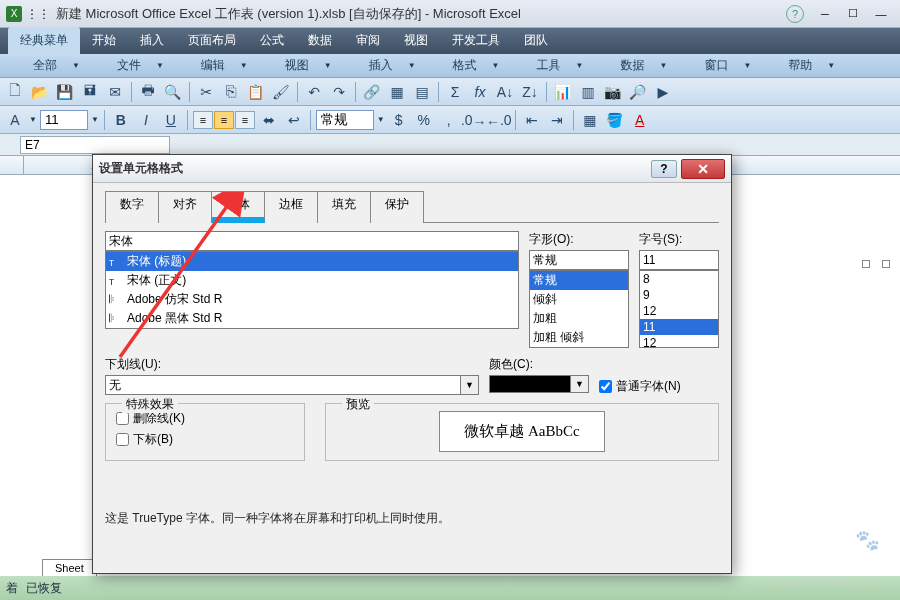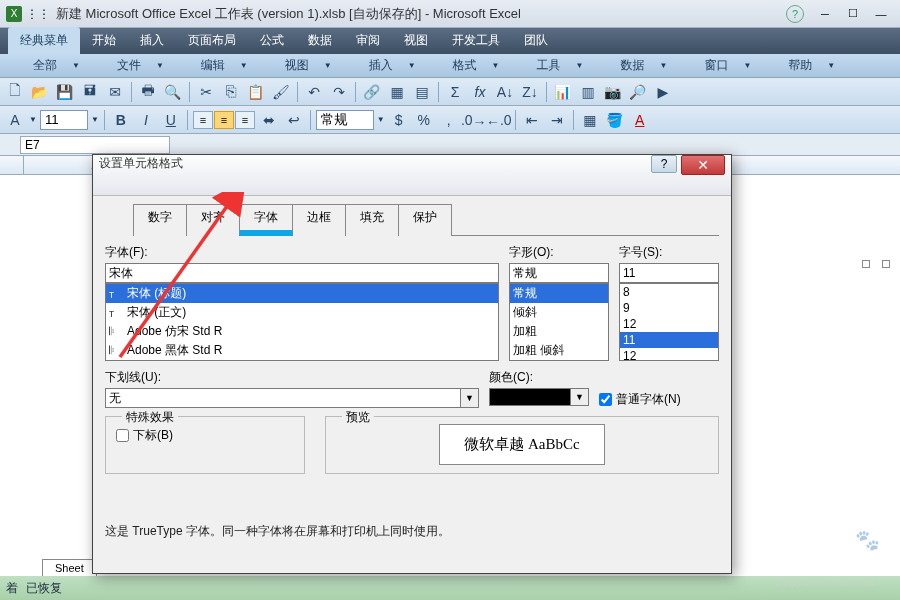--- a/index.html
+++ b/index.html
@@ -45,37 +45,37 @@
     .col-headers { display:flex; background:linear-gradient(#f4f8fc,#dce8f4); border-bottom:1px solid #9ab;}
     .corner { width:24px; border-right:1px solid #9ab;}
     .col-h { width:144px; text-align:center; border-right:1px solid #c4d4e4; font-size:12px; color:#1a3a5a; padding:2px 0;}
     
     
     .status-bar { position:absolute; bottom:0; left:0; right:0; height:24px; background:linear-gradient(#bfe0c2,#a8d0aa); display:flex; align-items:center; padding:0 6px; font-size:12px; color:#234; gap:8px;}
     .sheet-tab { background:#fff; border:1px solid #888; padding:2px 12px; border-bottom:none; font-size:11px; position:absolute; bottom:24px; left:42px;}
     
     
     .dialog { position:absolute; top:154px; left:92px; width:640px; height:420px; background:#f0f0f0; border:1px solid #444; box-shadow: 3px 3px 14px rgba(0,0,0,.4); }
-    .dlg-title { height:41px; background:linear-gradient(#fdfdfd,#e4e8ee); display:flex; padding:0 6px; border-bottom:1px solid #bbb; }
+    .dlg-title { height:28px; background:linear-gradient(#fdfdfd,#e4e8ee); display:flex; align-items:center; padding:0 6px; border-bottom:1px solid #bbb;font-weight:bold; }
     .dlg-title span.t { flex:1; font-size:12px; color:#333; }
     .dlg-help { width:26px; height:18px; background:linear-gradient(#e8f0fa,#c8d8ea); border:1px solid #8aa; display:inline-flex; align-items:center; justify-content:center; font-size:12px; margin-right:4px; border-radius:2px;}
     .dlg-close { width:44px; height:20px; background:linear-gradient(#e17070,#c23a3a); color:#fff; display:inline-flex; align-items:center; justify-content:center; border-radius:2px; font-size:14px; border:1px solid #a02020;}
     
     .dlg-body { padding:8px 12px; position:relative; height:calc(100% - 28px - 38px);}
     
     
-    .dlg-tabs { display:flex; border-bottom:1px solid #888; margin-bottom:8px;margin-left:28px; }
+    .dlg-tabs { display:flex; border-bottom:1px solid #888; margin-bottom:8px; }
     .dlg-tab { padding:4px 14px; border:1px solid #888; border-bottom:none; background:#f0f0f0; margin-right:-1px; margin-bottom:-1px; font-size:12px; position:relative; }
     .dlg-tab.active { background:#f0f0f0; border-bottom:6px solid #0ea5e9; z-index:2;}
     
     .font-layout { display:flex; gap:10px; }
     .font-col { display:flex; flex-direction:column; }
     .font-col.lg { flex:1; }
     .font-col.md { width:100px; }
-    .font-col.sm { width:100px; }
+    .font-col.sm { width:80px; }
     .fc-label { font-size:12px; margin-bottom:2px; }
     .fc-input { height:20px; border:1px solid #7a7a7a; background:#fff; padding:1px 3px; font-size:12px; width:100%; }
     .fc-list { border:1px solid #7a7a7a; background:#fff; height:78px; overflow-y:scroll; font-size:12px; }
     .fc-item { padding:1px 3px; display:flex; align-items:center; gap:4px; }
     .fc-item.sel { background:#2a6fdb; color:#fff; }
     .fc-glyph { font-size:11px; color:#444; width:14px; display:inline-block;}
     .fc-item.sel .fc-glyph { color:#e0ecfb; }
     
     .row2 { display:flex; gap:10px; margin-top:8px; }
     .underline-col { flex:1; }
@@ -280,21 +280,20 @@
       <div class="dlg-tab">对齐</div>
       <div class="dlg-tab active">字体</div>
       <div class="dlg-tab">边框</div>
       <div class="dlg-tab">填充</div>
       <div class="dlg-tab">保护</div>
     </div>
 
     <div class="font-layout">
 
       <div class="font-col lg">
-        <div class="fc-label">字体(F):</div>
         <input class="fc-input" value="宋体" style="">
         <div class="fc-list">
           <div class="fc-item sel">
               <span class="fc-glyph">ᴛ</span>
               <span>宋体 (标题)</span>
             </div>
           <div class="fc-item">
               <span class="fc-glyph">ᴛ</span>
               <span>宋体 (正文)</span>
             </div>
@@ -355,20 +354,24 @@
         <label class="chk">
           <input type="checkbox" checked="" style="">
           <span>普通字体(N)</span>
         </label>
       </div>
     </div>
 
     <div class="effects">
       <div class="fx-group fx-left">
         <div class="fx-title">特殊效果</div>
+        <label class="chk">
+            <input type="checkbox" style="">
+            <span>删除线(K)</span>
+          </label>
         <label class="chk" style="margin-top:4px;">
             <input type="checkbox" style="">
             <span>下标(B)</span>
           </label>
       </div>
       <div class="fx-group fx-right">
         <div class="fx-title">预览</div>
         <div class="preview-box">微软卓越   AaBbCc</div>
       </div>
     </div>

